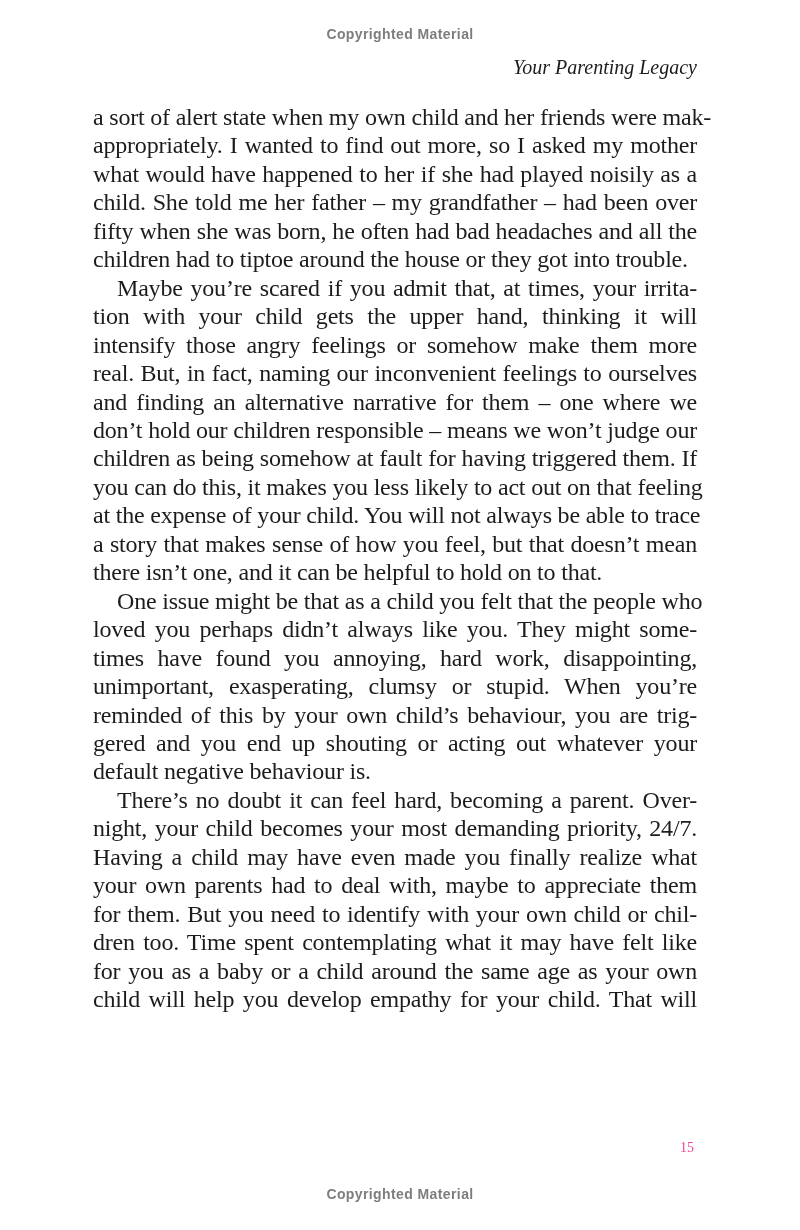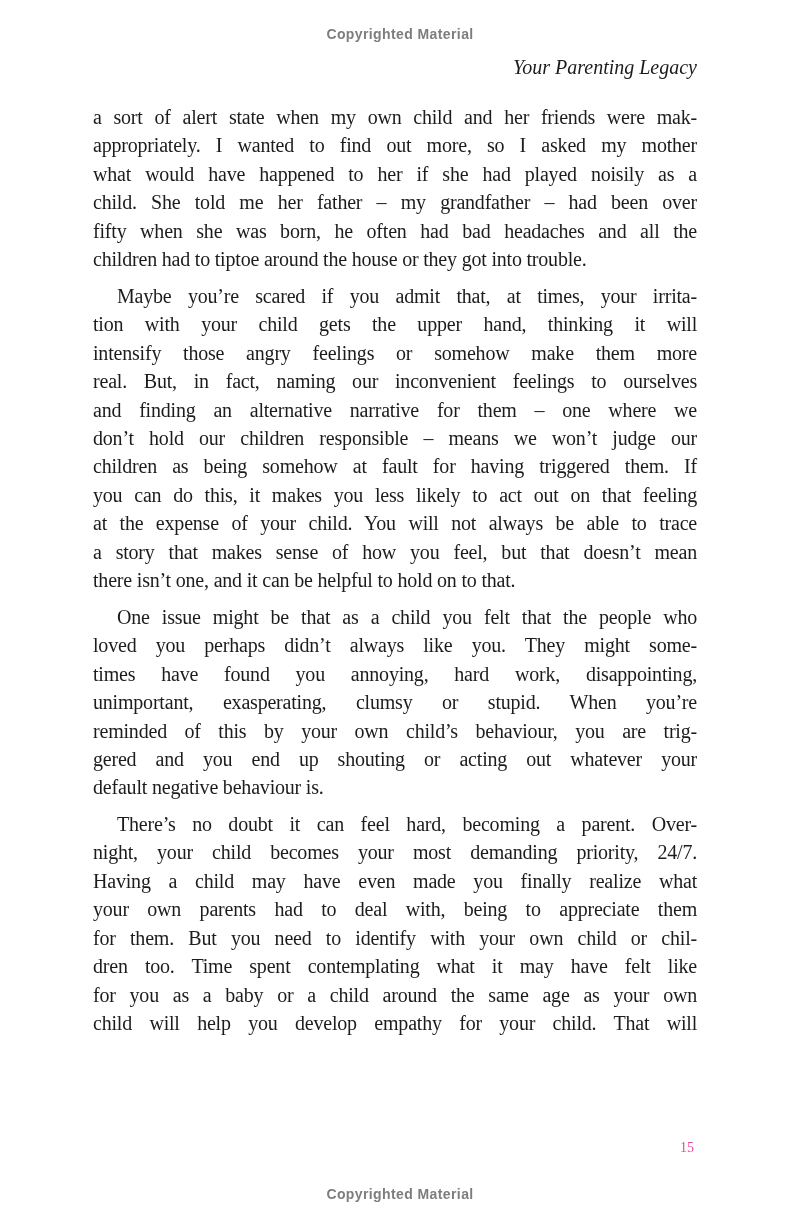--- a/index.html
+++ b/index.html
@@ -36,34 +36,34 @@
     font-style: italic;
     font-size: 20px;
     color: #1c1c1c;
     margin-left: 41px;
   }
   .body-text {
     position: absolute;
     left: 93px;
     top: 103px;
     width: 604px;
-    font-size: 20px;
+    font-size: 24px;
     line-height: 28.45px;
     letter-spacing: -0.2px;
   }
   .line {
     text-align: justify;
     text-align-last: justify;
     white-space: nowrap; 
   }
   .line.last {
     text-align-last: left;
     white-space: normal;
   }
-  .line.indent { padding-left: 24px; margin-top: 8px; }
+  .line.indent { padding-left: 24px; }
   .page-number {
     position: absolute;
     top: 1140px;
     right: 106px;
     font-size: 14px;
     font-variant-numeric: oldstyle-nums;
     color: #ec4899;
   }
 </style>
 </head>
@@ -102,21 +102,21 @@
         <div class="line">times have found you annoying, hard work, disappointing,</div>
         <div class="line">unimportant, exasperating, clumsy or stupid. When you’re</div>
         <div class="line">reminded of this by your own child’s behaviour, you are trig-</div>
         <div class="line">gered and you end up shouting or acting out whatever your</div>
         <div class="line last">default negative behaviour is.</div>
       </div>
       <div>
         <div class="line indent">There’s no doubt it can feel hard, becoming a parent. Over-</div>
         <div class="line">night, your child becomes your most demanding priority, 24/7.</div>
         <div class="line">Having a child may have even made you finally realize what</div>
-        <div class="line">your own parents had to deal with, being to appreciate them</div>
+        <div class="line">your own parents had to deal with, maybe to appreciate them</div>
         <div class="line">for them. But you need to identify with your own child or chil-</div>
         <div class="line">dren too. Time spent contemplating what it may have felt like</div>
         <div class="line">for you as a baby or a child around the same age as your own</div>
         <div class="line">child will help you develop empathy for your child. That will</div>
       </div>
     </div>
 
   <div class="page-number">15</div>
 
   <div class="copyright bottom">Copyrighted Material</div>

